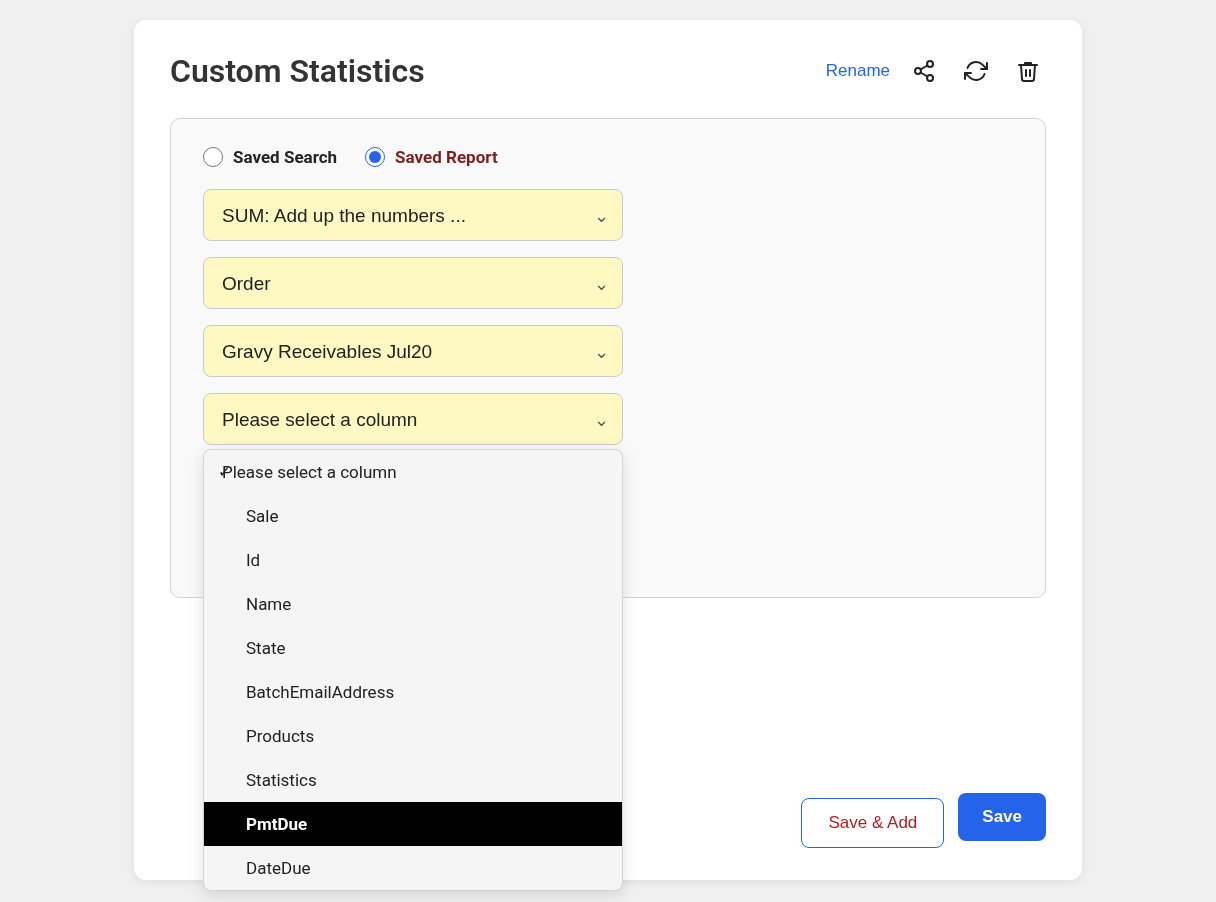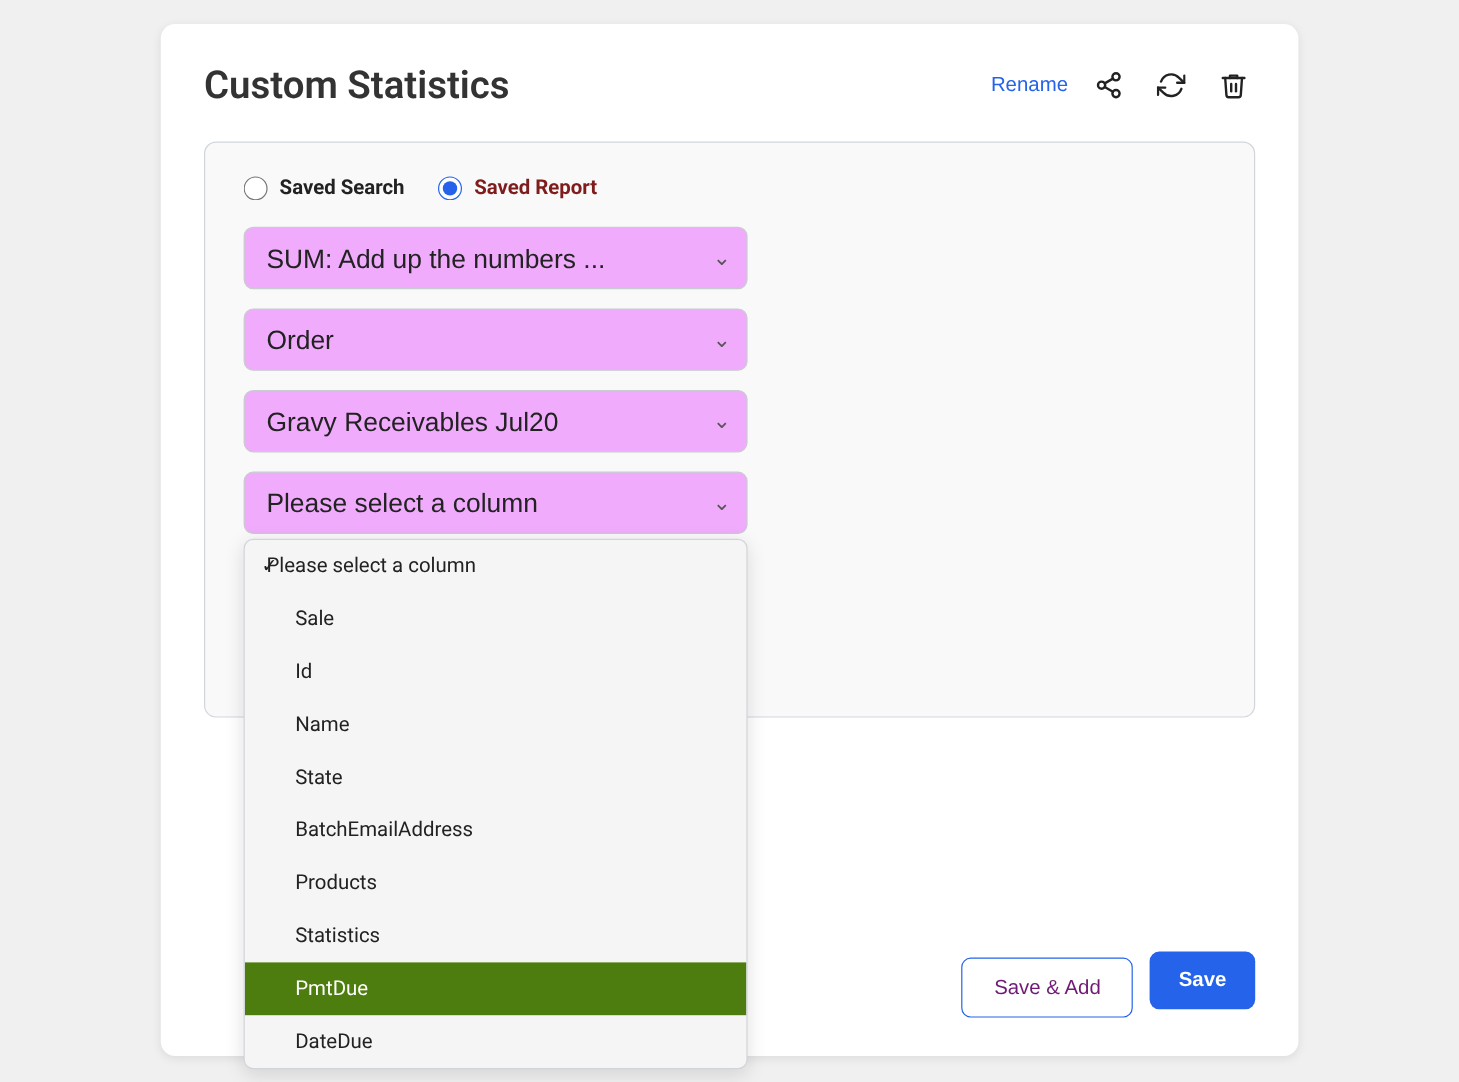--- a/index.html
+++ b/index.html
@@ -99,23 +99,23 @@
       position: relative;
     }
     .select-wrapper {
       position: relative;
     }
     .select-field {
       width: 420px;
       height: 52px;
       border: 1.5px solid #c8cbd0;
       border-radius: 8px;
-      background: #f0abfc;
+      background: #fef9c3;
       padding: 0 44px 0 18px;
-      font-size: 22px;
+      font-size: 19px;
       color: #222;
       appearance: none;
       cursor: pointer;
     }
     .select-arrow {
       position: absolute;
       right: 14px;
       top: 50%;
       transform: translateY(-50%);
       pointer-events: none;
@@ -146,37 +146,38 @@
       padding-left: 18px;
     }
     .dropdown-item.selected::before {
       content: '✓';
       position: absolute;
       left: 14px;
       font-size: 16px;
       color: #222;
     }
     .dropdown-item.highlighted {
-      background: #4d7c0f;
+      background: #000000;
       color: #ffffff;
+      font-weight: bold;
     }
     .footer-actions {
       position: absolute;
       bottom: 32px;
       right: 36px;
       display: flex;
       gap: 14px;
       align-items: center;
     }
     .save-add-btn {
       padding: 14px 26px;
       border: 1.5px solid #2563eb;
       border-radius: 8px;
       background: #ffffff;
-      color: #701a75;
+      color: #b91c1c;
       font-size: 17px;
       font-weight: 500;
       cursor: pointer;
       margin-top: 12px;
     }
     .save-btn {
       padding: 14px 24px;
       border: none;
       border-radius: 8px;
       background: #2563eb;

